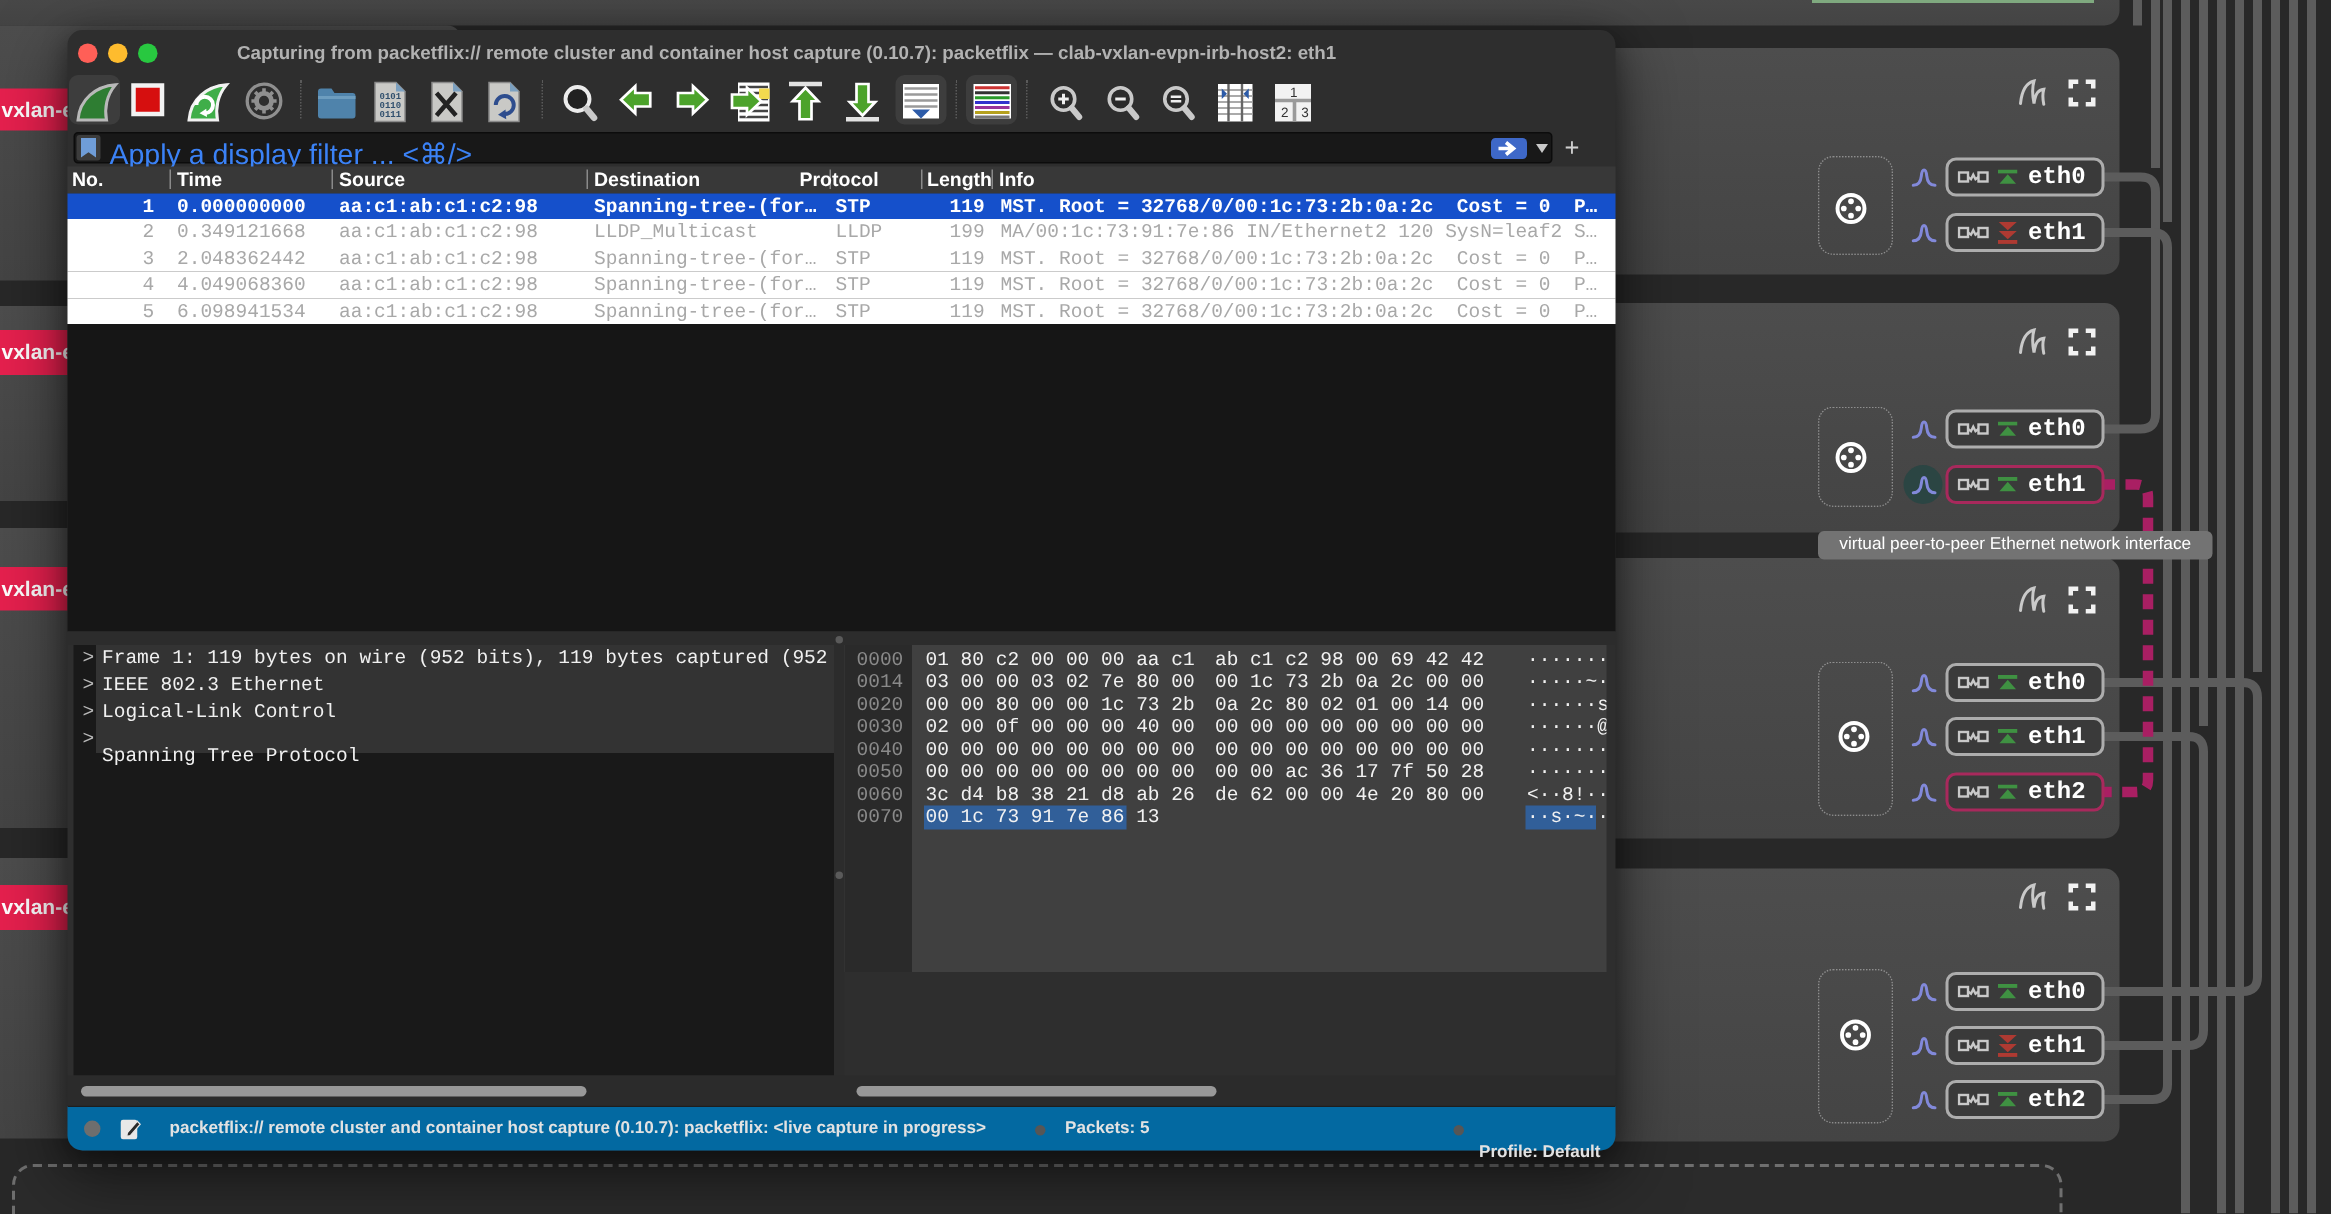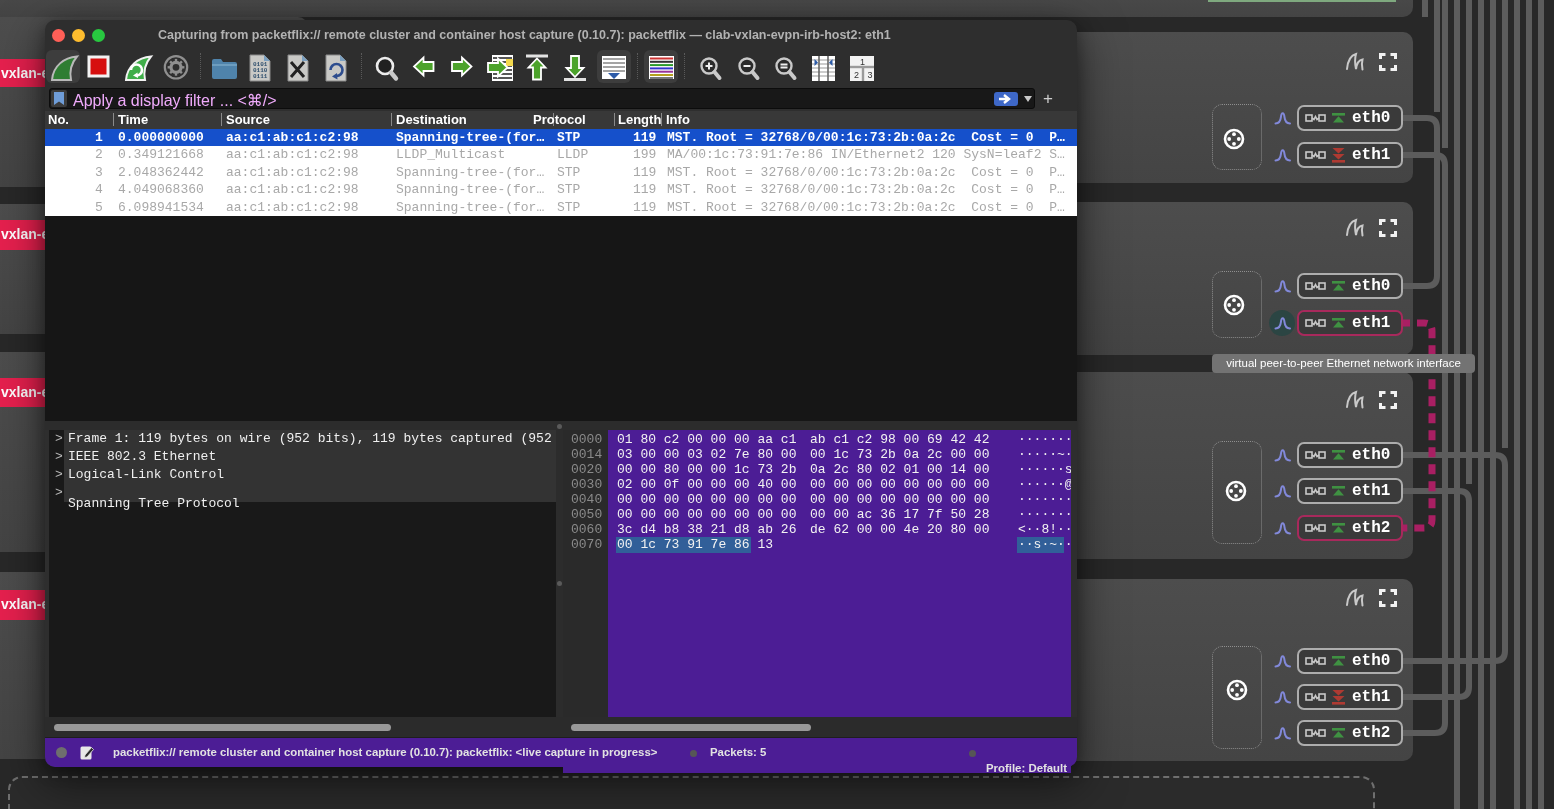--- a/index.html
+++ b/index.html
@@ -17,42 +17,42 @@
   .tooltip{position:absolute;left:1212px;top:354px;width:263px;height:19px;background:#737373;border-radius:4px;
     color:#fff;font-size:11.5px;font-weight:400;text-align:center;line-height:19px;}
   
   #win{position:absolute;left:45px;top:20px;width:1032px;height:747px;background:#2e2e2e;border-radius:10px;
     box-shadow:0 15px 45px 2px rgba(0,0,0,.5),0 4px 16px rgba(0,0,0,.35);}
   .tl{position:absolute;top:8.5px;width:13px;height:13px;border-radius:50%;}
   #title{position:absolute;left:113px;top:8px;font-size:12.5px;font-weight:700;color:#b2b2b2;letter-spacing:0;}
   .sep{position:absolute;top:33px;height:26px;width:0;border-left:1px dotted #5a5a5a;}
   #filter{position:absolute;left:4px;top:68px;width:986px;height:21px;background:#181818;border:1px solid #0c0c0c;border-radius:3px;box-sizing:border-box;}
   #filter .bm{position:absolute;left:1px;top:1px;width:16px;height:17px;background:#3c3c3c;border-radius:2px;}
-  #filter .ph{position:absolute;left:23px;top:2px;font-size:16px;color:#f0abfc;}
+  #filter .ph{position:absolute;left:23px;top:2px;font-size:19px;color:#3b82f6;}
   #plusbtn{position:absolute;left:998px;top:69px;color:#cfcfcf;font-size:17px;font-weight:400;}
   
   #hdr{position:absolute;left:45px;top:111px;width:1032px;height:17.5px;background:#383838;color:#fff;
      font-size:13px;font-weight:700;}
   .hcell{position:absolute;top:1px;}
   .hpipe{position:absolute;top:2px;width:1px;height:13px;background:#8a8a8a;}
   .prow{position:absolute;left:45px;width:1032px;height:17.5px;font-family:"Liberation Mono",monospace;font-size:13px;white-space:pre;}
   .prow span{position:absolute;top:1px;}
   #emptylist{position:absolute;left:45px;top:216px;width:1032px;height:205px;background:#161616;}
   #split1{position:absolute;left:45px;top:421px;width:1032px;height:9px;background:#2c2c2c;}
   
   #dpane{position:absolute;left:49px;top:430px;width:507px;height:287px;background:#191919;overflow:hidden;}
-  #hpane{position:absolute;left:563px;top:430px;width:508px;height:343px;background:#4c1d95;overflow:hidden;}
+  #hpane{position:absolute;left:563px;top:430px;width:508px;height:218px;background:#404040;overflow:hidden;}
   #vsplit{position:absolute;left:556px;top:430px;width:7px;height:287px;background:#2c2c2c;}
   .dline{position:absolute;font-family:"Liberation Mono",monospace;font-size:13px;color:#f0f0f0;white-space:pre;}
   .hexline{position:absolute;left:54px;font-family:"Liberation Mono",monospace;font-size:13px;color:#f2f2f2;white-space:pre;}
   .hexoff{position:absolute;left:8px;font-family:"Liberation Mono",monospace;font-size:13px;color:#8a8a8a;}
   .hexascii{position:absolute;left:455px;font-family:"Liberation Mono",monospace;font-size:13px;color:#f2f2f2;white-space:pre;}
   #scrollstrip{position:absolute;left:45px;top:717px;width:1032px;height:20px;background:#2b2b2b;}
   .thumb{position:absolute;top:7px;height:7px;border-radius:3.5px;background:#989898;}
-  #status{position:absolute;left:45px;top:737px;width:1032px;height:30px;background:#4c1d95;border-top:1px solid #1e1e1e;
+  #status{position:absolute;left:45px;top:737px;width:1032px;height:30px;background:#0369a1;border-top:1px solid #1e1e1e;
     border-radius:0 0 10px 10px;box-sizing:border-box;color:#e2e2e2;font-size:11.4px;font-weight:700;}
 </style>
 </head>
 <body>
 
 <div id="bg" class="abs" style="left:0;top:0;width:1554px;height:809px;">
 
   <div class="card" style="left:-12px;top:-22px;width:1425px;height:39px;"></div>
   <div class="abs" style="left:1208px;top:0;width:188px;height:2px;background:#7fa97f;"></div>
 

